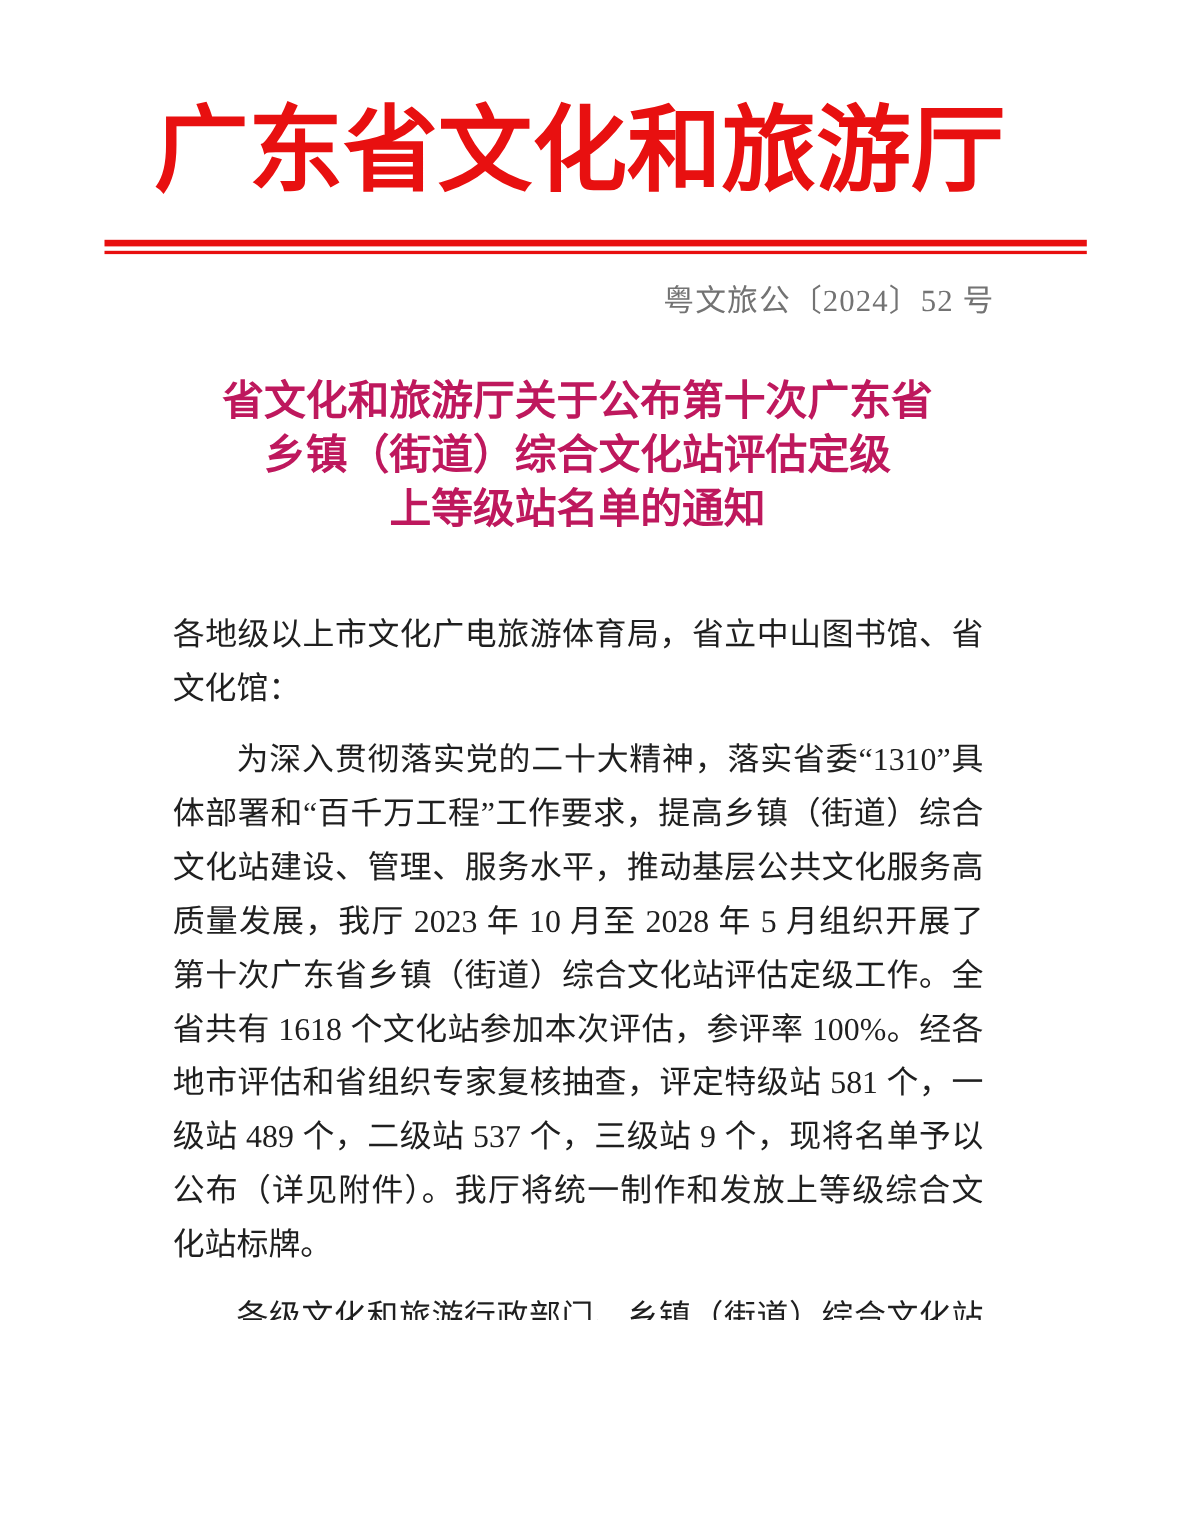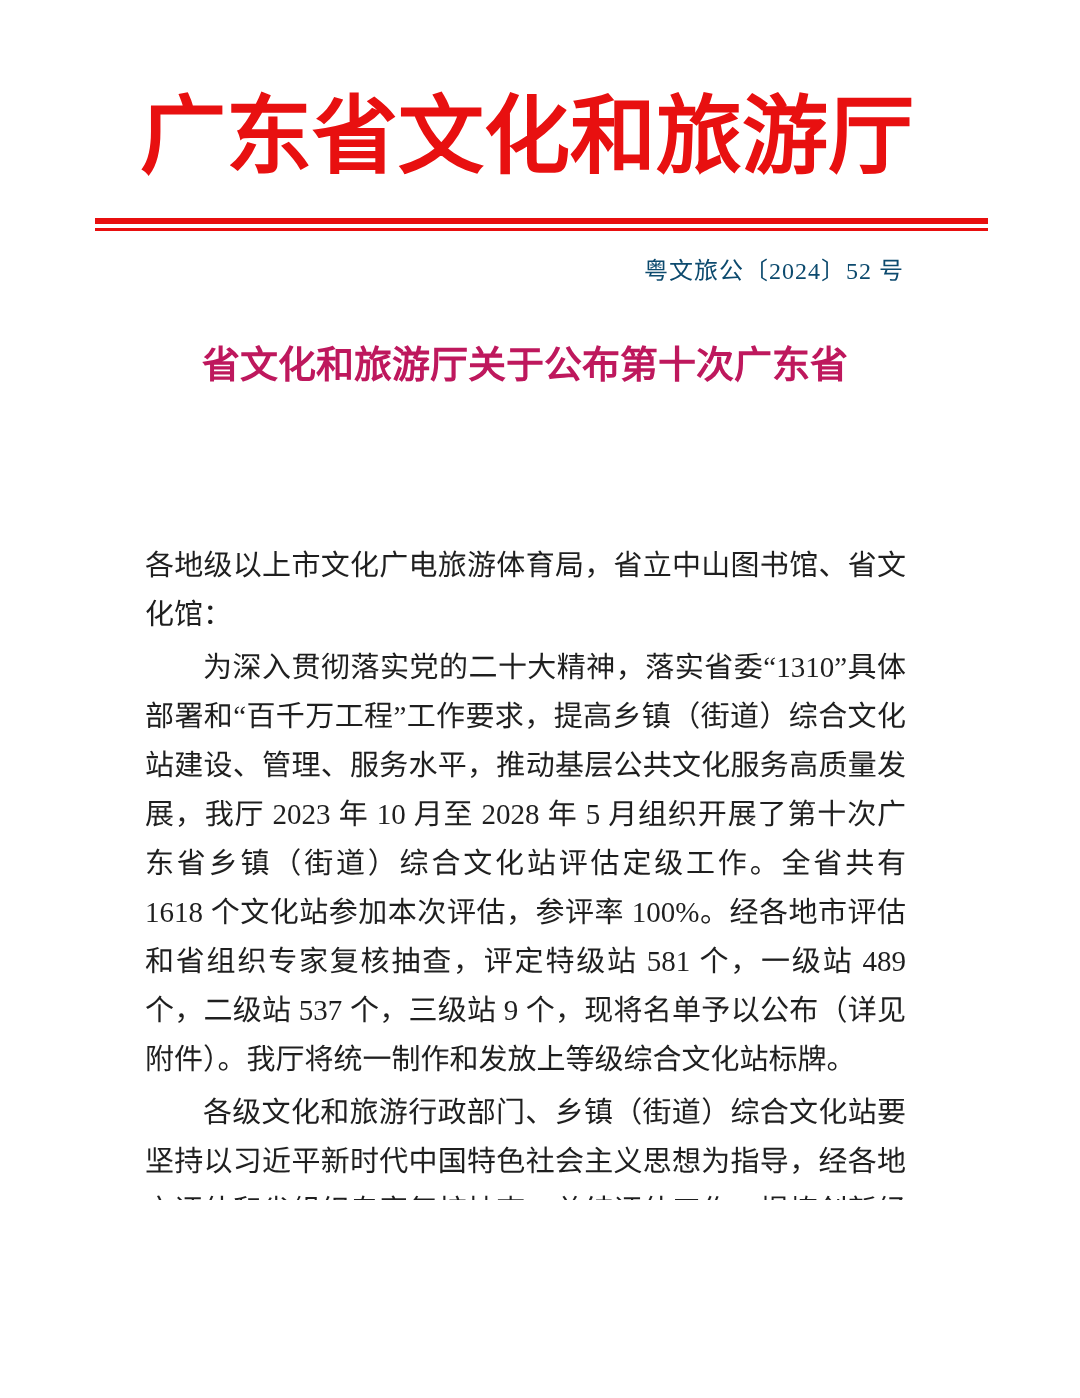--- a/index.html
+++ b/index.html
@@ -26,23 +26,23 @@
   }
   .rule { position: absolute; left: 95px; right: 92px; }
   .rule-top-thick  { top: 218px; height: 6px; background: var(--rule-red, #e80f0f); }
   .rule-top-thin   { top: 228px; height: 3px; background: var(--rule-red, #e80f0f); }
   .rule-bottom-thin  { top: 1383px; height: 3px; background: var(--bottom-rule-light, #dc8078); }
   .rule-bottom-thick { top: 1390px; height: 6px; background: var(--bottom-rule-dark, #c3170b); }
   .doc-number {
     position: absolute;
     top: 251px;
     right: 176px;
-    font-size: 24px;
+    font-size: 28px;
     letter-spacing: 1px;
-    color: #0c4a6e;
+    color: #737373;
   }
   .doc-title {
     position: absolute;
     top: 341px;
     left: 140px;
     width: 770px;
     text-align: center;
     font-size: 38px;
     font-weight: 700;
     line-height: 49px;
@@ -52,37 +52,39 @@
     position: absolute;
     top: 537px;
     left: 141px;
     width: 769px;
     font-size: 29px;
     line-height: 49px;
     text-align: justify;
     text-justify: inter-ideograph;
     color: #1f1f1f;
   }
-  .doc-body p { margin: 4px; }
+  .doc-body p { margin: 16px; }
   .doc-body p.indent { text-indent: 2em; }
 </style>
 </head>
 <body>
 
 <div class="page">
 
   <div class="agency-title">广东省文化和旅游厅</div>
 
   <div class="rule rule-top-thick"></div>
   <div class="rule rule-top-thin"></div>
 
   <div class="doc-number">粤文旅公〔2024〕52 号</div>
 
   <div class="doc-title">
     <div>省文化和旅游厅关于公布第十次广东省</div>
+    <div>乡镇（街道）综合文化站评估定级</div>
+    <div>上等级站名单的通知</div>
   </div>
 
   <div class="doc-body">
     <p>各地级以上市文化广电旅游体育局，省立中山图书馆、省文化馆：</p>
     <p class="indent">为深入贯彻落实党的二十大精神，落实省委“1310”具体部署和“百千万工程”工作要求，提高乡镇（街道）综合文化站建设、管理、服务水平，推动基层公共文化服务高质量发展，我厅 2023 年 10 月至 2028 年 5 月组织开展了第十次广东省乡镇（街道）综合文化站评估定级工作。全省共有 1618 个文化站参加本次评估，参评率 100%。经各地市评估和省组织专家复核抽查，评定特级站 581 个，一级站 489 个，二级站 537 个，三级站 9 个，现将名单予以公布（详见附件）。我厅将统一制作和发放上等级综合文化站标牌。</p>
     <p class="indent">各级文化和旅游行政部门、乡镇（街道）综合文化站要坚持以习近平新时代中国特色社会主义思想为指导，经各地市评估和省组织专家复核抽查，总结评估工作，提炼创新经验，强化综合文化站在文化建设和基层治理中的阵地作用。积极推</p>
   </div>
 
   <div class="rule rule-bottom-thin"></div>
   <div class="rule rule-bottom-thick"></div>

